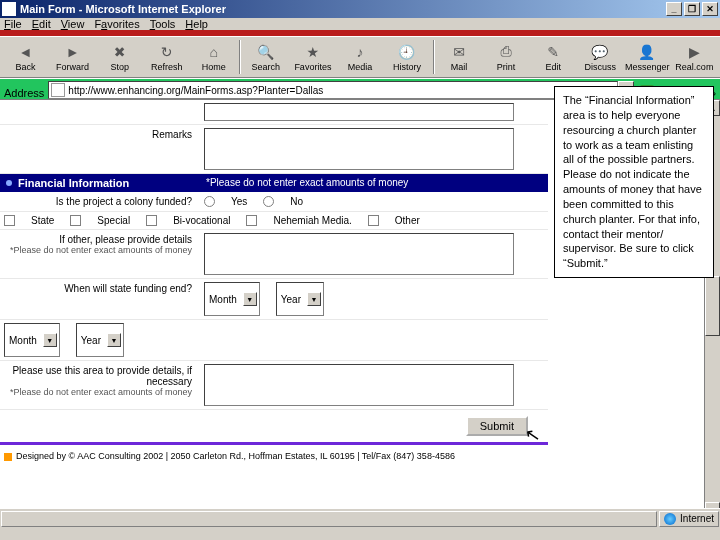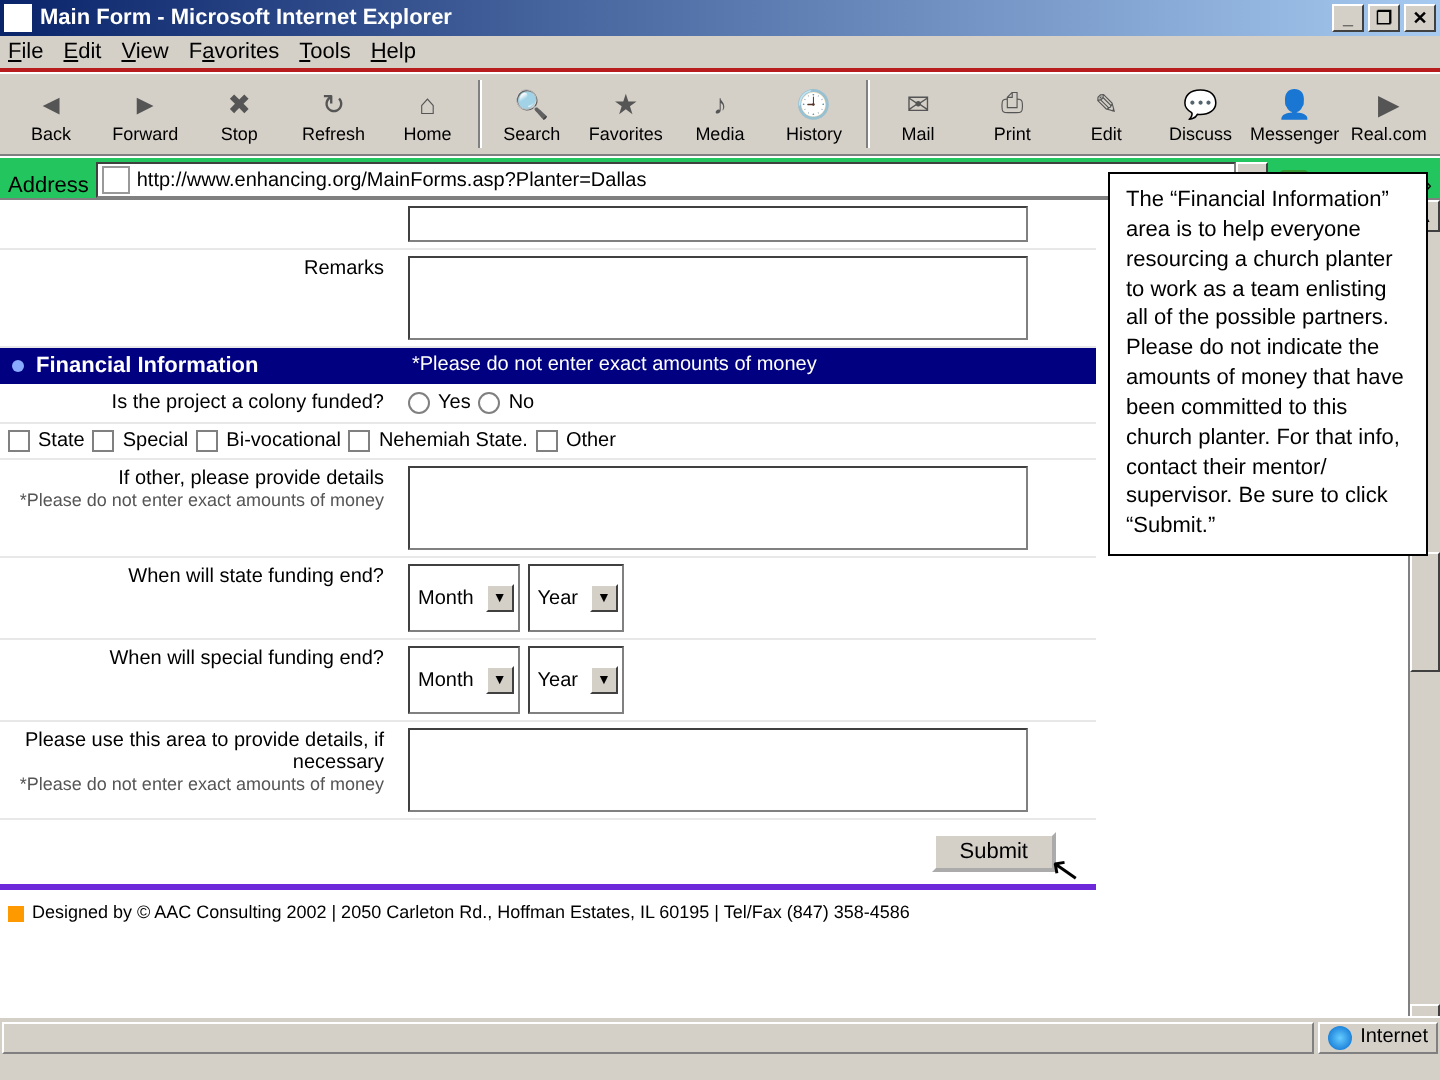--- a/index.html
+++ b/index.html
@@ -1,40 +1,40 @@
 <!DOCTYPE html>
 <html><head>
 <meta charset="utf-8">
 <style>
 * { box-sizing: border-box; margin: 0; padding: 0; }
 body { font-family: Tahoma, Arial, sans-serif; font-size: 11px; background: #d4d0c8; width: 720px; height: 540px; overflow: hidden; position: relative; }
 .titlebar { background: linear-gradient(to right, #0a246a, #a6caf0); color: #fff; height: 18px; display: flex; align-items: center; padding: 0 2px; font-weight: bold; font-size: 11px; }
 .titlebar .icon { width: 14px; height: 14px; background: #fff; margin-right: 4px; display: inline-block; }
 .titlebar .spacer { flex: 1; }
 .winbtn { width: 16px; height: 14px; background: #d4d0c8; border: 1px solid #fff; border-right-color: #404040; border-bottom-color: #404040; margin-left: 2px; display: flex; align-items: center; justify-content: center; font-size: 9px; color: #000; font-weight: bold; }
-.menubar { background: #d4d0c8; height: 18px; display: flex; align-items: center; padding: 0 4px; font-size: 11px; border-bottom: 2px solid #b91c1c; }
+.menubar { background: #d4d0c8; height: 18px; display: flex; align-items: center; padding: 0 4px; font-size: 11px; border-bottom: 6px solid #b91c1c; }
 .menubar span { margin-right: 10px; }
 .menubar span u { text-decoration: underline; }
 .toolbar { background: #d4d0c8; height: 42px; display: flex; align-items: center; padding: 0 2px; border-bottom: 1px solid #808080; border-top: 1px solid #fff; }
 .tbtn { width: 48px; height: 38px; display: flex; flex-direction: column; align-items: center; justify-content: center; font-size: 9px; border: 1px solid transparent; }
 .tbtn .ticon { width: 18px; height: 18px; margin-bottom: 1px; display:flex; align-items:center; justify-content:center; font-size:14px; color:#555;}
 .tsep { width: 1px; height: 34px; background: #808080; margin: 0 2px; box-shadow: 1px 0 0 #fff; }
 .addrbar { background: #22c55e; height: 22px; display: flex; align-items: flex-end; padding: 0 4px; border-bottom: 1px solid #808080; border-top: 1px solid #fff; font-size: 11px; }
 .addrbar .lbl { margin-right: 4px; }
 .addrbar .ainput { flex: 1; height: 18px; background: #fff; border: 1px solid #808080; border-top-color: #404040; border-left-color: #404040; display: flex; align-items: center; padding: 0 2px; font-size: 10px; }
 .addrbar .ainput .pgicon { width: 14px; height: 14px; background: #fff; border: 1px solid #999; margin-right: 3px; }
 .addrbar .ddbtn { width: 16px; height: 18px; background: #d4d0c8; border: 1px solid #fff; border-right-color:#404040; border-bottom-color:#404040; display:flex; align-items:center; justify-content:center; font-size:8px;}
 .addrbar .go { margin: 0 6px; display:flex; align-items:center; }
 .addrbar .go .gicon { width:14px; height:14px; background:#393; border-radius:2px; margin-right:2px; color:#fff; display:flex;align-items:center;justify-content:center;font-size:9px;}
 .addrbar .links { margin-left: 4px; }
 .content { position: relative; background: #fff; height: 418px; overflow: hidden; }
 .formarea { padding: 0; width: 548px; }
 .row { display: flex; border-bottom: 1px solid #e8e8e8; }
 .lab { width: 200px; text-align: right; padding: 4px 8px 4px 4px; font-size: 10px; }
-.fld { flex: 1; padding: 3px 4px; font-size: 10px; display:flex; align-items:center; flex-wrap:wrap; gap:4px;}
+.fld { flex: 1; padding: 3px 4px; font-size: 10px; display:flex; align-items:center; flex-wrap:wrap; gap:16px;}
 .txtbox { background:#fff; border:1px solid #808080; border-top-color:#404040; border-left-color:#404040; height:18px; width:310px; }
 .txtarea { background:#fff; border:1px solid #808080; border-top-color:#404040; border-left-color:#404040; height:42px; width:310px; }
 .sectionhdr { background:#000080; color:#fff; font-weight:bold; padding:3px 6px; font-size:11px; width:200px; display:flex; align-items:center;}
 .sectionhdr .dot{width:6px;height:6px;background:#8af;border-radius:50%;margin-right:6px;}
 .secwarn { background:#000080; color:#fff; padding:3px 6px; font-size:10px; flex:1;}
 .radio, .chk { width:11px; height:11px; border:1px solid #808080; background:#fff; display:inline-block; }
 .radio { border-radius:50%; }
 .sel { height:34px; border:1px solid #808080; border-top-color:#404040; border-left-color:#404040; background:#fff; display:inline-flex; align-items:center; padding:0 2px 0 4px; font-size:10px;}
 .sel .sdd{width:14px;height:14px;background:#d4d0c8;border:1px solid #fff;border-right-color:#404040;border-bottom-color:#404040;margin-left:6px;display:flex;align-items:center;justify-content:center;font-size:7px;}
 .btn3d { background:#d4d0c8; border:2px outset #fff; padding:2px 12px; font-size:11px; font-family:inherit;}
@@ -188,21 +188,21 @@
 
     <div class="row">
       <div class="fld">
         <span class="chk"></span>
           <span>State</span>
         <span class="chk"></span>
           <span>Special</span>
         <span class="chk"></span>
           <span>Bi-vocational</span>
         <span class="chk"></span>
-          <span>Nehemiah State.</span>
+          <span>Nehemiah Media.</span>
         <span class="chk"></span>
           <span>Other</span>
       </div>
     </div>
 
     <div class="row">
       <div class="lab">
         <div>If other, please provide details</div>
         <div class="note">*Please do not enter exact amounts of money</div>
       </div>
@@ -219,21 +219,20 @@
             <span class="sdd">▼</span>
           </div>
         <div class="sel">
             <span>Year</span>
             <span class="sdd">▼</span>
           </div>
       </div>
     </div>
 
     <div class="row">
-      <div class="lab">When will special funding end?</div>
       <div class="fld">
         <div class="sel">
             <span>Month</span>
             <span class="sdd">▼</span>
           </div>
         <div class="sel">
             <span>Year</span>
             <span class="sdd">▼</span>
           </div>
       </div>

